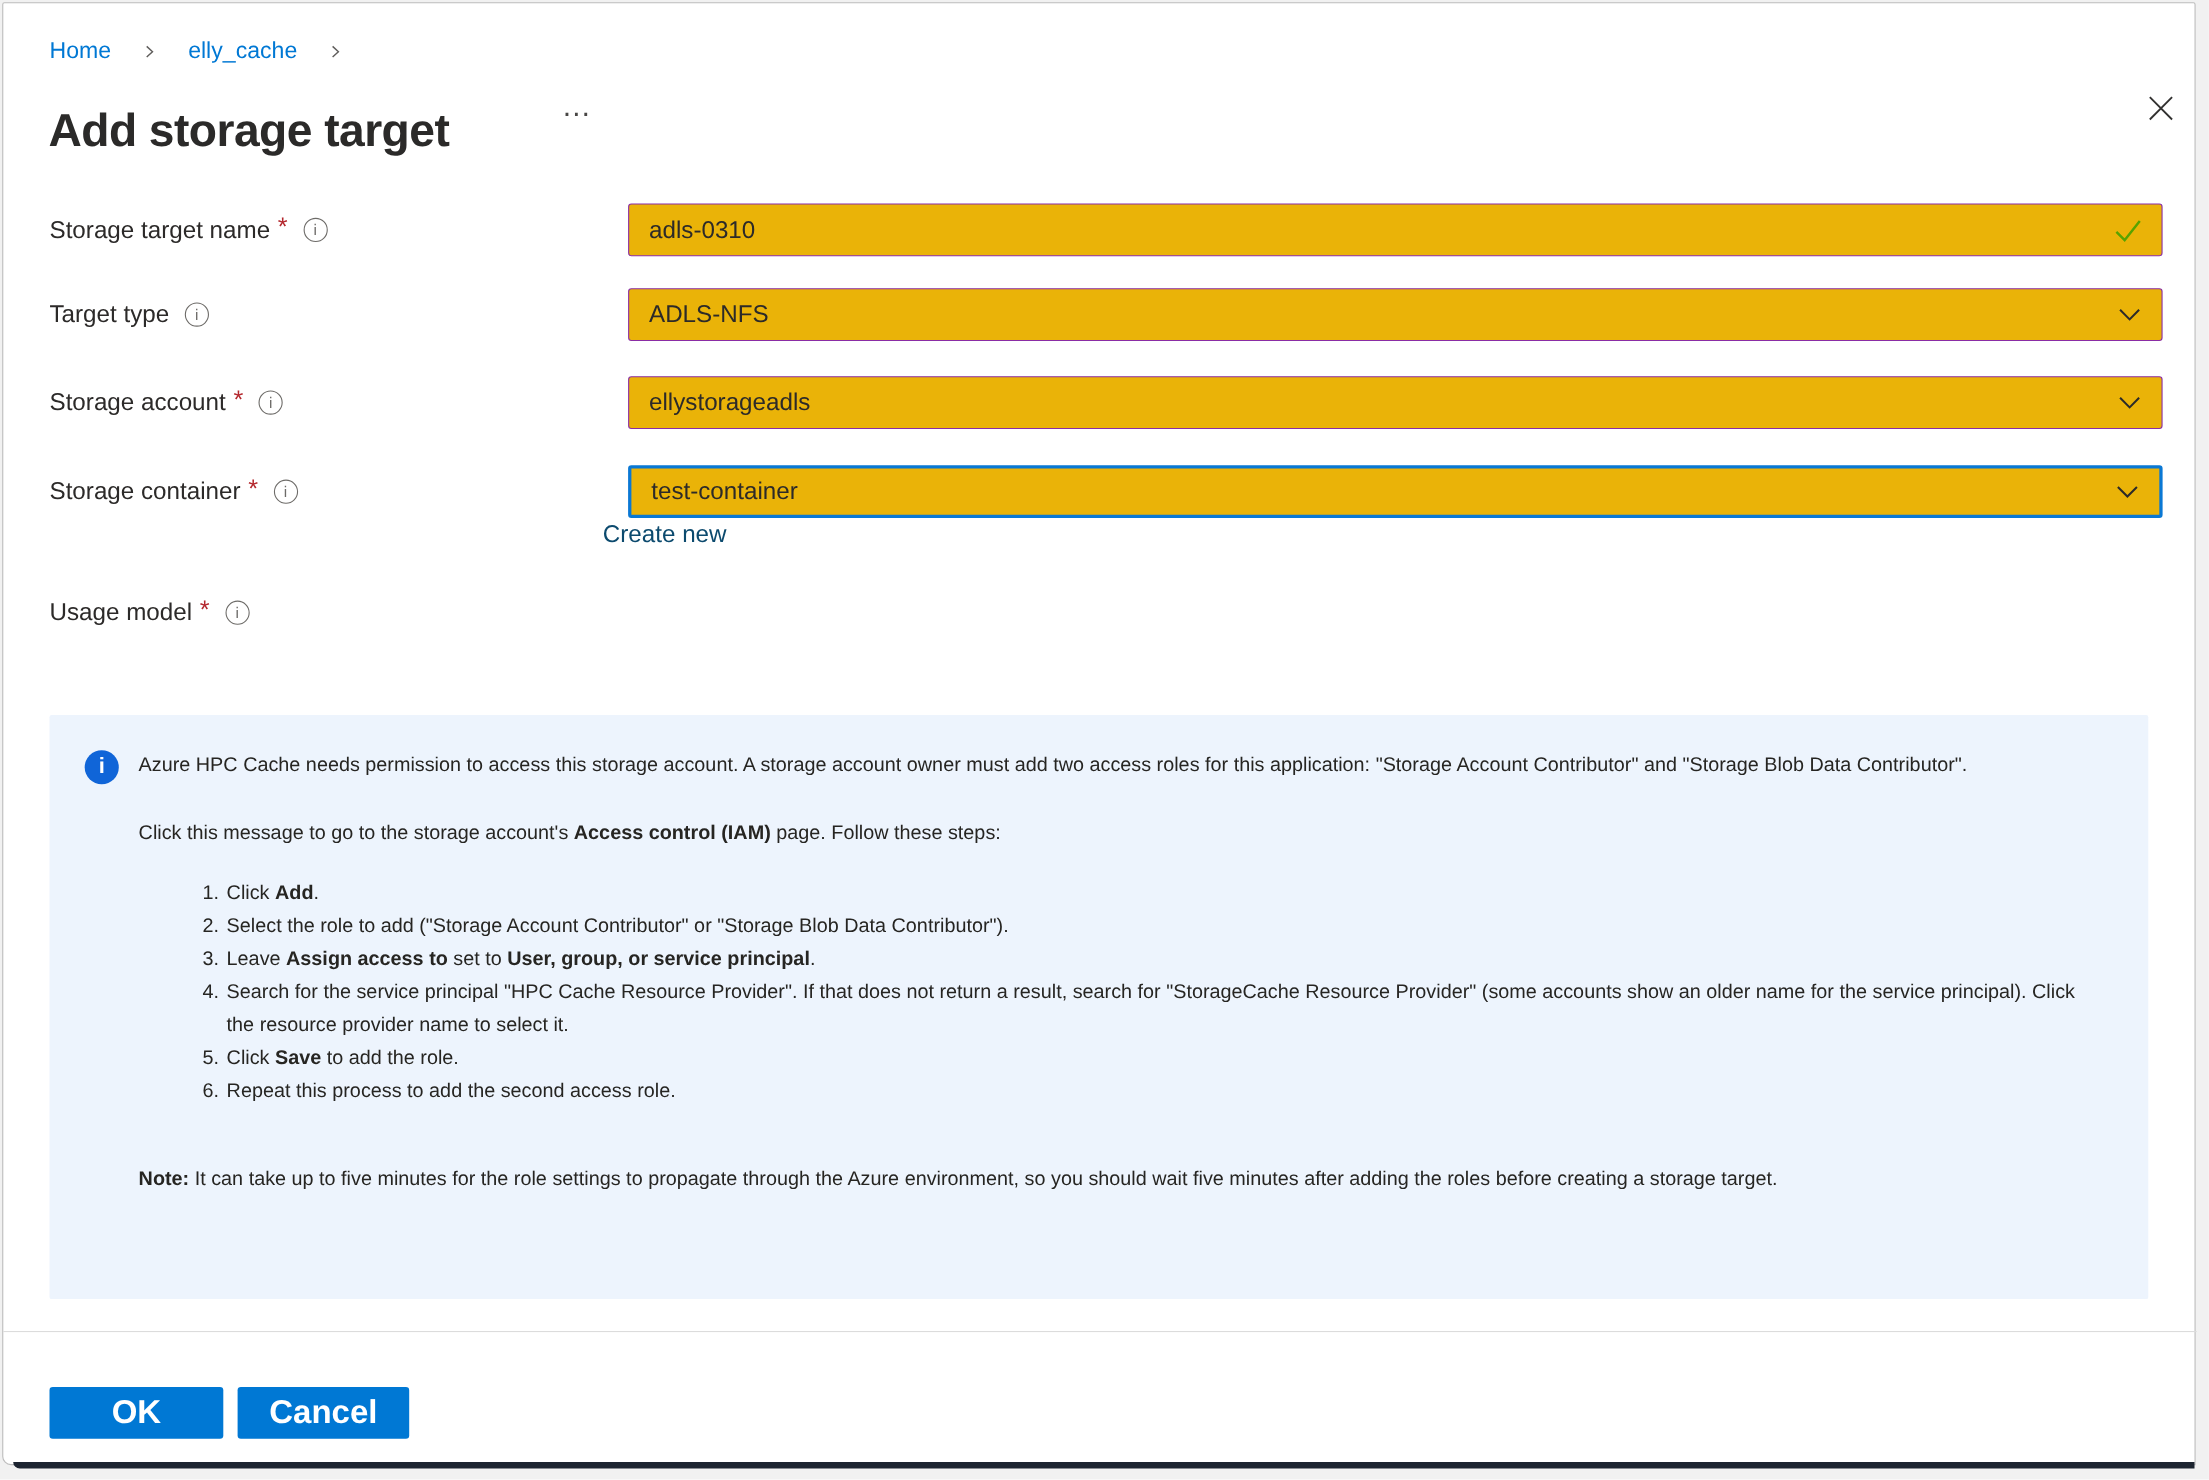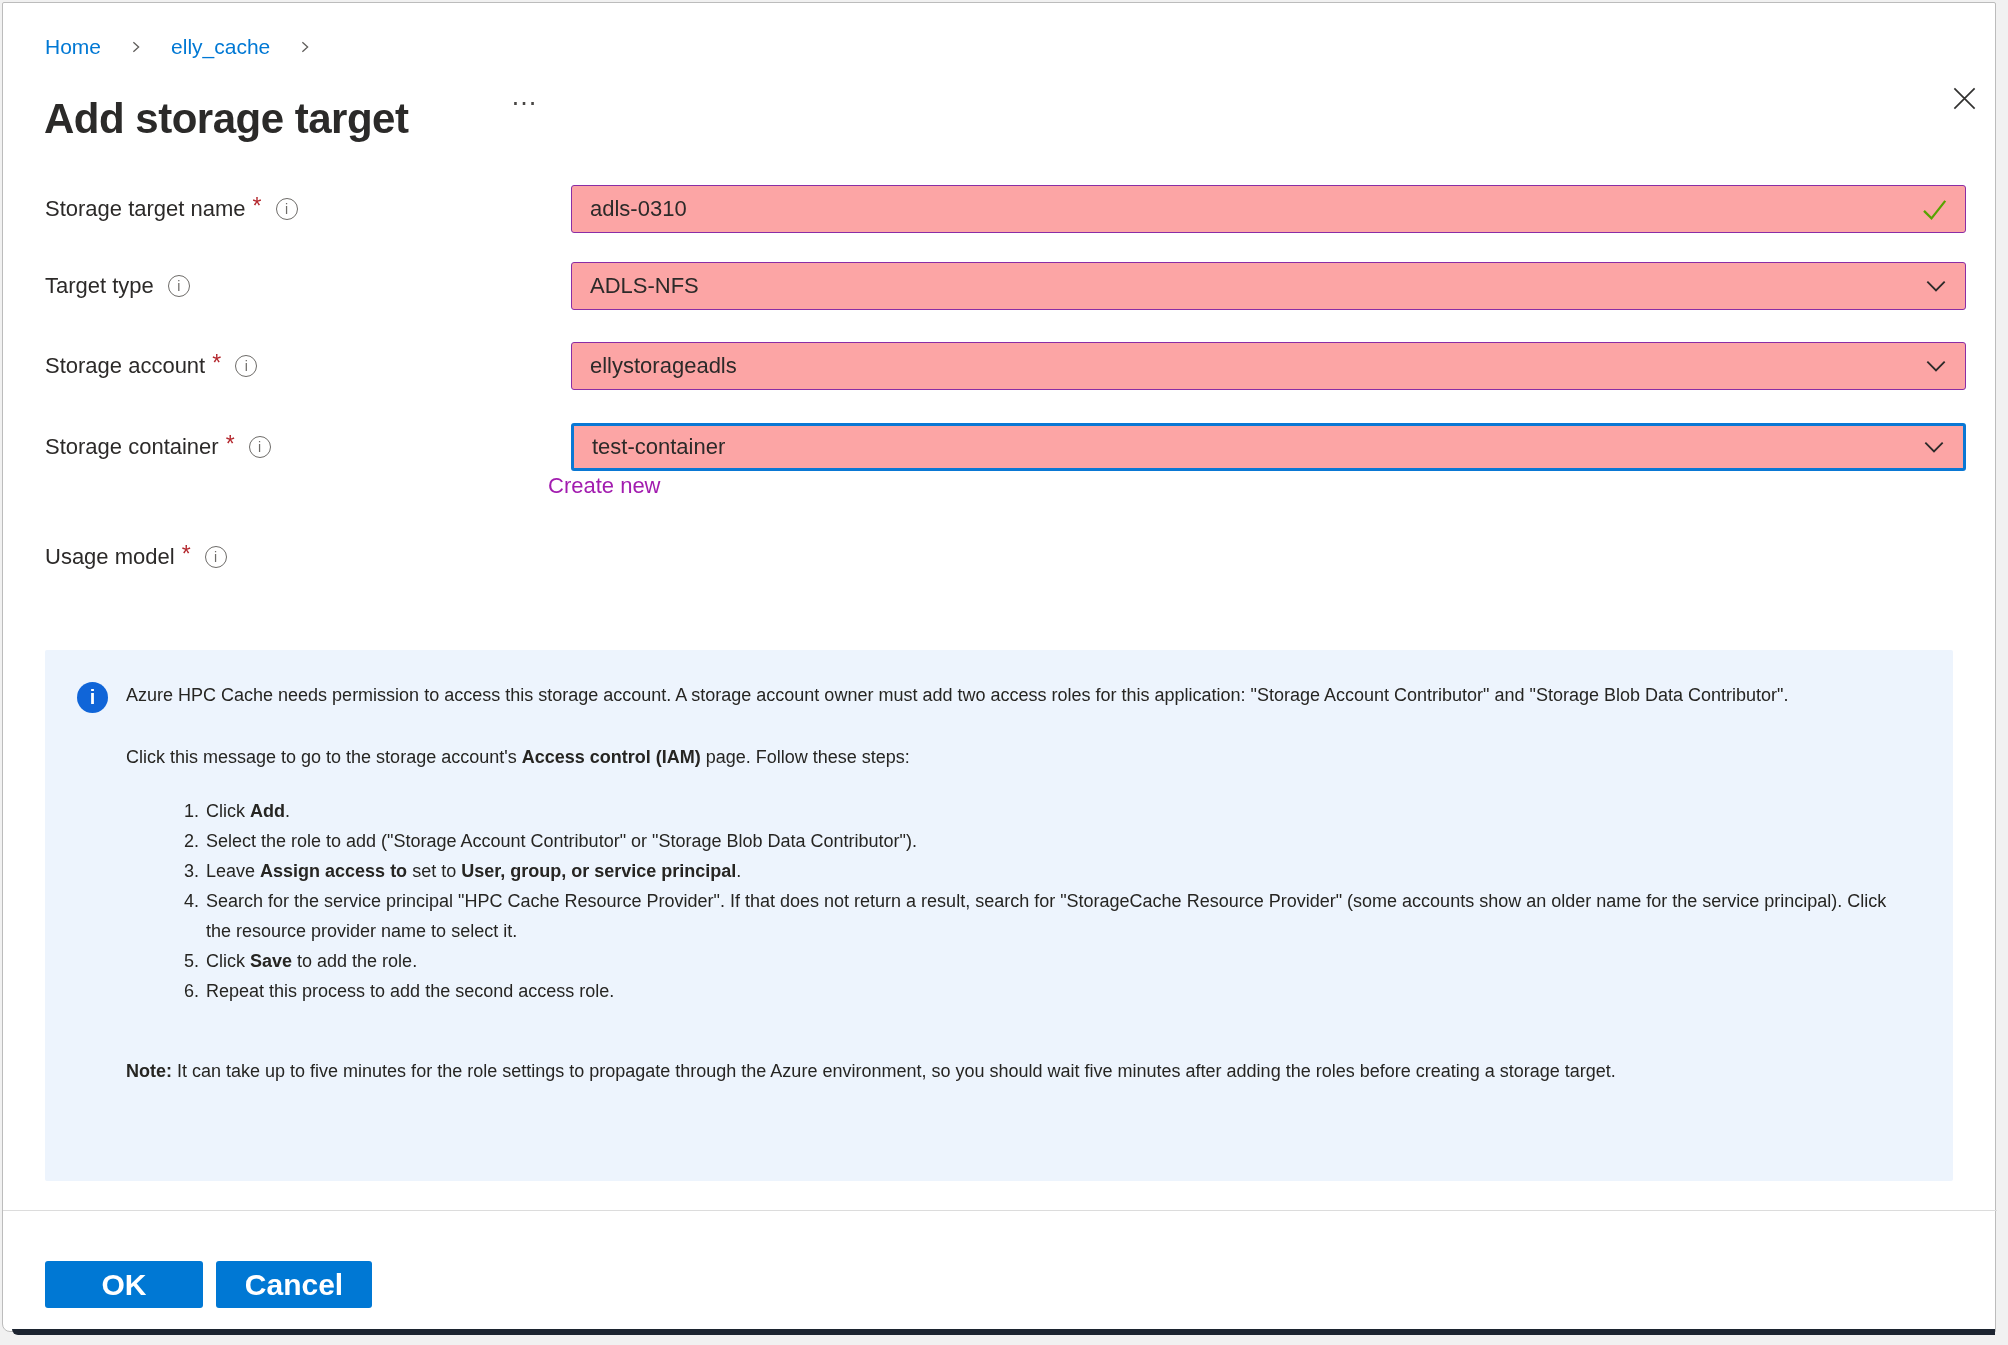--- a/index.html
+++ b/index.html
@@ -26,27 +26,27 @@
     background:none;border:none;cursor:pointer;padding:0;}
   
   .row{position:absolute;left:42px;width:1921px;height:48px;display:flex;align-items:center;gap:23px;}
   .label-col{width:503px;display:flex;align-items:center;flex:none;}
   .lbl{font-size:22px;color:#2c2a29;}
   .req{color:#b4282e;font-size:23px;margin-left:7px;line-height:10px;position:relative;top:-3px;}
   .tip{margin-left:14px;width:22px;height:22px;border:1.5px solid #6d6b68;border-radius:50%;box-sizing:border-box;
     display:inline-flex;align-items:center;justify-content:center;cursor:default;}
   .tip-i{font-size:14px;color:#6d6b68;font-style:normal;line-height:1;}
   .field-col{flex:1;height:48px;}
-  .field{box-sizing:border-box;height:48px;background:#fca5a5;border:1.6px solid #8a2da5;border-radius:3px;
+  .field{box-sizing:border-box;height:48px;background:#eab308;border:1.6px solid #8a2da5;border-radius:3px;
     display:flex;align-items:center;padding:0 16px 0 18px;font-size:22px;color:#2c2a29;cursor:pointer;}
   .field.focused{border:3px solid #0a78d4;border-radius:3px;}
   .field input{flex:1;border:none;outline:none;background:transparent;font-family:inherit;font-size:22px;color:#2c2a29;padding:0;}
   .field .val{flex:1;}
   .field .end-icon{margin-left:12px;display:flex;align-items:center;flex:none;}
-  .create-new{position:absolute;left:545px;top:470px;font-size:22px;color:#a21caf;text-decoration:none;cursor:pointer;}
+  .create-new{position:absolute;left:545px;top:470px;font-size:22px;color:#0c4a6e;text-decoration:none;cursor:pointer;}
   
   .info-box{position:absolute;left:42px;top:647px;width:1908px;height:531px;background:#edf4fd;border-radius:2px;cursor:pointer;}
   .info-badge{position:absolute;left:32px;top:32px;width:31px;height:31px;border-radius:50%;background:#1065d8;
     display:flex;align-items:center;justify-content:center;color:#ffffff;font-weight:700;font-size:20px;}
   .ib-content{position:absolute;left:81px;top:30px;right:56px;font-size:18px;line-height:31px;color:#262522;}
   .ib-content p{margin:0;}
   .ib-p2{margin-top:31px !important;}
   .ib-steps{margin:23px 0 0 0;padding-left:78px;}
   .ib-steps li{line-height:30px;padding-left:2px;}
   .ib-note{margin-top:50px !important;}

